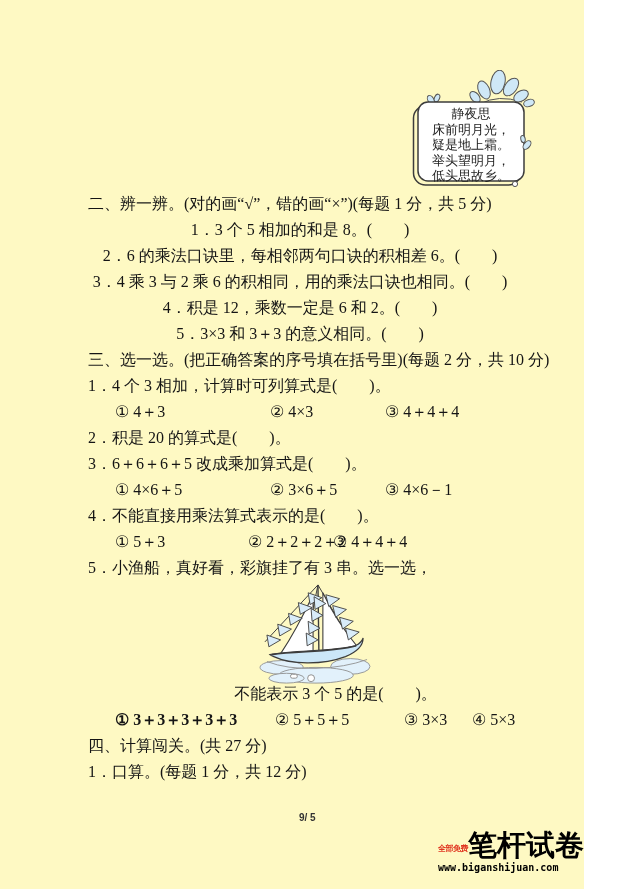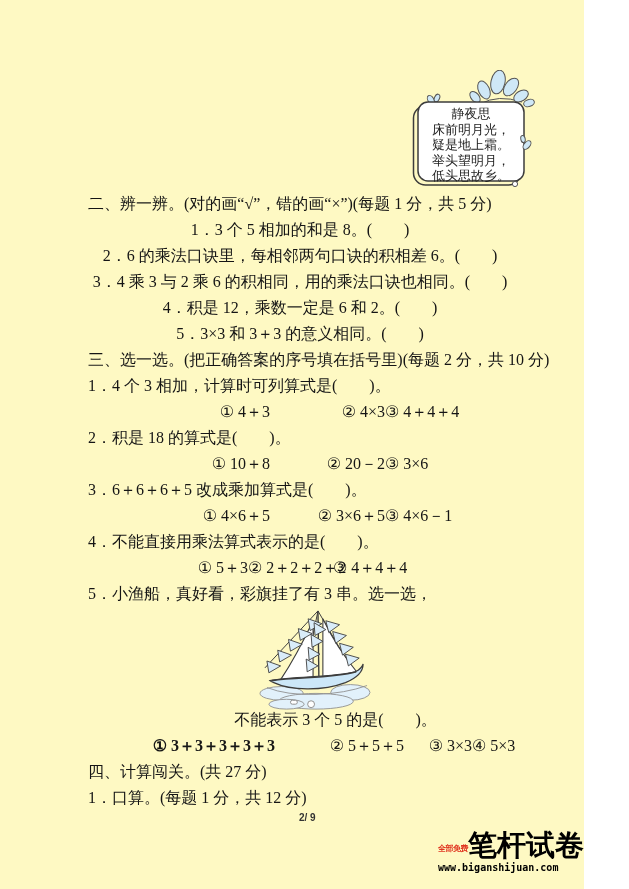--- a/index.html
+++ b/index.html
@@ -14,21 +14,21 @@
   .poem-text {
     position:absolute; left:10px; top:36px; width:102px; height:78px;
     font-size:13px; line-height:15.6px; text-align:center; color:#222;
     white-space:nowrap;
   }
   
   .content { position:absolute; left:88px; top:191px; width:468px; font-size:16px; }
   .line { height:26px; line-height:26px; white-space:nowrap; }
   .tf { width:424px; display:flex; justify-content:center; }
   .opts { display:flex; padding-left:27px; }
-  .opts span { display:inline-block; white-space:nowrap;text-align:right; }
+  .opts span { display:inline-block; white-space:nowrap; }
   .q13 span:nth-child(1){ width:155px; }
   .q13 span:nth-child(2){ width:115px; }
   .q4o span:nth-child(1){ width:133px; }
   .q4o span:nth-child(2){ width:85px; }
   .q5o span:nth-child(1){ width:160px;font-weight:bold; }
   .q5o span:nth-child(2){ width:129px; }
   .q5o span:nth-child(3){ width:68px; }
   .indent { padding-left:27px;text-align:center; }
   .boat-row { height:100px; position:relative; }
   .boat-row svg { position:absolute; left:168px; top:0; }
@@ -122,26 +122,21 @@
 
     <div class="line">三、选一选。(把正确答案的序号填在括号里)(每题 2 分，共 10 分)</div>
 
     <div class="line">1．4 个 3 相加，计算时可列算式是(　　)。</div>
     <div class="line opts q13">
       <span>① 4＋3</span>
       <span>② 4×3</span>
       <span>③ 4＋4＋4</span>
     </div>
 
-    <div class="line">2．积是 18 的算式是(　　)。</div>
-    <div class="line opts q13">
-      <span>① 10＋8</span>
-      <span>② 20－2</span>
-      <span>③ 3×6</span>
-    </div>
+    <div class="line">2．积是 20 的算式是(　　)。</div>
 
     <div class="line">3．6＋6＋6＋5 改成乘加算式是(　　)。</div>
     <div class="line opts q13">
       <span>① 4×6＋5</span>
       <span>② 3×6＋5</span>
       <span>③ 4×6－1</span>
     </div>
 
     <div class="line">4．不能直接用乘法算式表示的是(　　)。</div>
     <div class="line opts q4o">
@@ -211,21 +206,21 @@
       <span>①  3＋3＋3＋3＋3</span>
       <span>② 5＋5＋5</span>
       <span>③ 3×3</span>
       <span>④ 5×3</span>
     </div>
 
     <div class="line">四、计算闯关。(共 27 分)</div>
     <div class="line">1．口算。(每题 1 分，共 12 分)</div>
   </div>
 
-  <div class="pagenum">2/ 9</div>
+  <div class="pagenum">9/ 5</div>
 
   <div class="brand">
     <div class="brand-row">
       <span class="brand-tag">全部免费</span>
       <span class="brand-name">笔杆试卷</span>
     </div>
     <div class="brand-url">www.biganshijuan.com</div>
   </div>
 
 </div>

